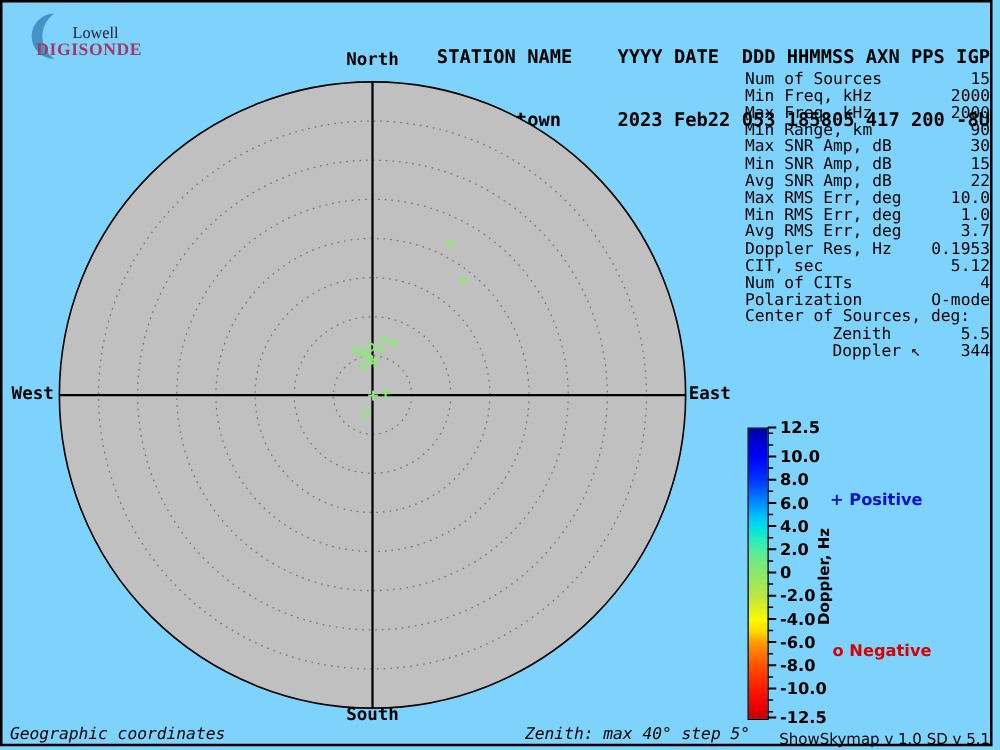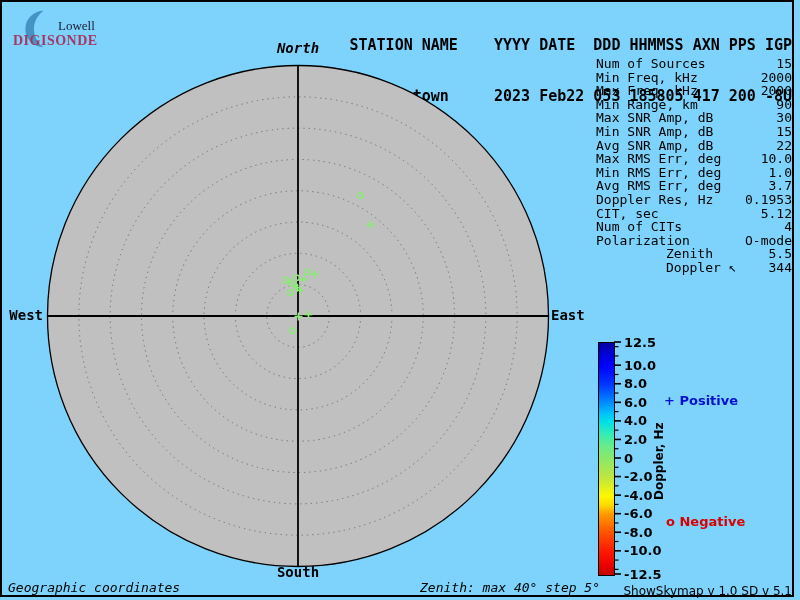--- a/index.html
+++ b/index.html
@@ -4,28 +4,28 @@
 <style>
   html,body{margin:0;padding:0;background:#fff;}
   #canvas{position:relative;width:800px;height:600px;background:#7dd3fc;overflow:hidden;
           font-family:"DejaVu Sans",sans-serif;color:#000;}
   #frame{position:absolute;left:0;top:0;width:790px;height:593px;border:2px solid #000;}
   
   #logo{position:absolute;left:12px;top:6px;width:110px;height:44px;}
   #logo .crescent{position:absolute;left:2px;top:2px;}
   #logo .lowell{position:absolute;left:46px;top:12px;font-family:"Liberation Serif",serif;
                 font-size:13px;color:#1c1c30;}
-  #logo .digisonde{position:absolute;left:1px;top:27px;font-family:"Liberation Serif",serif;
+  #logo .digisonde{position:absolute;left:17px;top:27px;font-family:"Liberation Serif",serif;
                 font-size:14px;font-weight:bold;color:#A53862;letter-spacing:.5px;}
   
   #header{position:absolute;right:8px;top:3px;text-align:right;white-space:pre;
           font-family:"DejaVu Sans Mono",monospace;font-size:15px;font-weight:bold;line-height:17px;}
   
   .compass{position:absolute;font-family:"DejaVu Sans Mono",monospace;font-weight:bold;font-size:14px;}
-  #lbl-north{left:248px;top:40px;width:100px;text-align:center;font-style:italic;}
+  #lbl-north{left:248px;top:40px;width:100px;text-align:center;}
   #lbl-south{left:248px;top:564px;width:100px;text-align:center;}
   #lbl-west{left:5px;top:307px;width:38px;text-align:right;}
   #lbl-east{left:551px;top:307px;width:60px;text-align:left;}
   
   #skymap-svg{position:absolute;left:46px;top:64px;}
   
   #stats-panel{position:absolute;left:596px;top:57px;width:196px;
                font-family:"DejaVu Sans Mono",monospace;font-size:13px;line-height:13.6px;}
   .stat-row{display:flex;justify-content:space-between;white-space:pre;}
   .stat-row .lbl{text-align:left;}
@@ -137,20 +137,21 @@
       <div class="stat-row"><span class="lbl">Max SNR Amp, dB</span><span class="val">30</span></div>
       <div class="stat-row"><span class="lbl">Min SNR Amp, dB</span><span class="val">15</span></div>
       <div class="stat-row"><span class="lbl">Avg SNR Amp, dB</span><span class="val">22</span></div>
       <div class="stat-row"><span class="lbl">Max RMS Err, deg</span><span class="val">10.0</span></div>
       <div class="stat-row"><span class="lbl">Min RMS Err, deg</span><span class="val">1.0</span></div>
       <div class="stat-row"><span class="lbl">Avg RMS Err, deg</span><span class="val">3.7</span></div>
       <div class="stat-row"><span class="lbl">Doppler Res, Hz</span><span class="val">0.1953</span></div>
       <div class="stat-row"><span class="lbl">CIT, sec</span><span class="val">5.12</span></div>
       <div class="stat-row"><span class="lbl">Num of CITs</span><span class="val">4</span></div>
       <div class="stat-row"><span class="lbl">Polarization</span><span class="val">O-mode</span></div>
+      <div class="stat-row"><span class="lbl">Center of Sources, deg:</span><span class="val"></span></div>
       <div class="stat-row indent"><span class="lbl">Zenith</span><span class="val">5.5</span></div>
       <div class="stat-row indent"><span class="lbl">Doppler ↖</span><span class="val">344</span></div>
     </div>
 
   <div id="colorbar"></div>
   <svg id="colorbar-ticks" width="72" height="246" viewBox="0 0 72 246">
       <line x1="0" y1="10.64" x2="4.5" y2="10.64" stroke="#000" stroke-width="1.2"></line>
       <line x1="0" y1="19.92" x2="4.5" y2="19.92" stroke="#000" stroke-width="1.2"></line>
       <line x1="0" y1="38.480000000000004" x2="4.5" y2="38.480000000000004" stroke="#000" stroke-width="1.2"></line>
       <line x1="0" y1="57.04" x2="4.5" y2="57.04" stroke="#000" stroke-width="1.2"></line>

